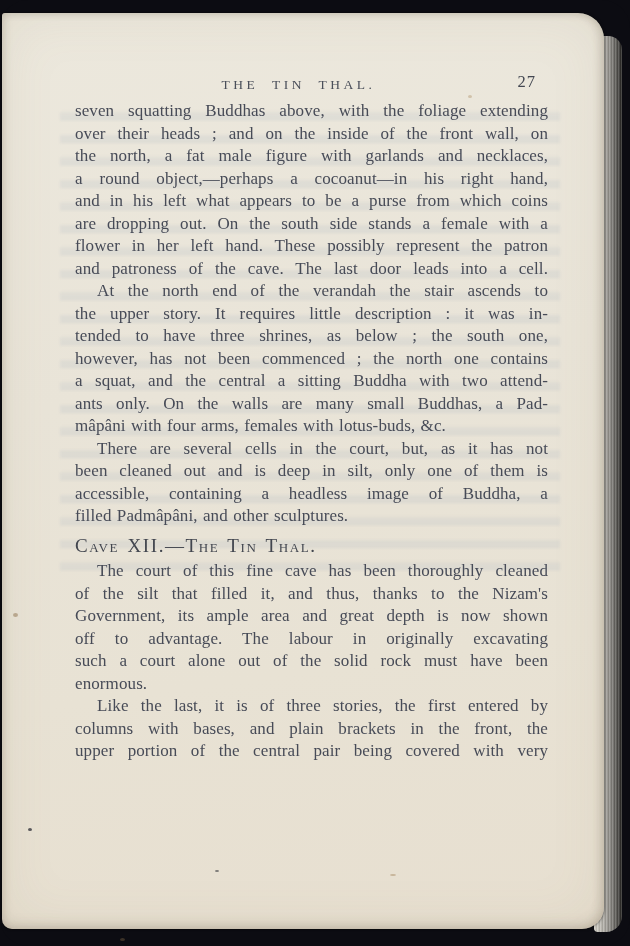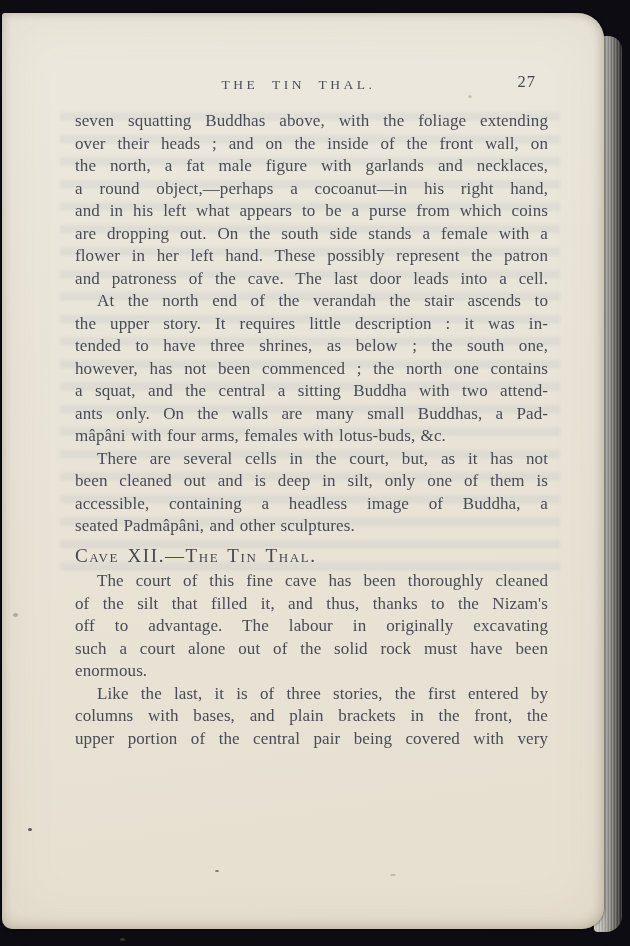--- a/index.html
+++ b/index.html
@@ -80,21 +80,21 @@
   .page-number {
     position: absolute;
     right: 12px; top: -3px;
     font-size: 16.5px;
     letter-spacing: 1px;
     color: #434751;
     margin-left: 24px;
   }
   .text-block {
     position: absolute;
-    left: 73px; top: 97px;
+    left: 73px; top: 87px;
     width: 473px;
     color: var(--ink);
     font-size: 17px;
     line-height: 22.5px;
     letter-spacing: 0.1px;
     word-spacing: 1px;
     font-family: Liberation Serif, serif;
   }
   .line {
     text-align: justify;
@@ -148,26 +148,27 @@
           <div class="line">tended to have three shrines, as below ; the south one,</div>
           <div class="line">however, has not been commenced ; the north one contains</div>
           <div class="line">a squat, and the central a sitting Buddha with two attend-</div>
           <div class="line">ants only. On the walls are many small Buddhas, a Pad-</div>
           <div class="line lastline">mâpâni with four arms, females with lotus-buds, &amp;c.</div>
         </div>
         <div class="para">
           <div class="line indent">There are several cells in the court, but, as it has not</div>
           <div class="line">been cleaned out and is deep in silt, only one of them is</div>
           <div class="line">accessible, containing a headless image of Buddha, a</div>
-          <div class="line lastline">seated Padmâpâni, and other sculptures.</div>
+          <div class="line lastline">filled Padmâpâni, and other sculptures.</div>
         </div>
         <div class="section-heading">Cave XII.—The Tin Thal.</div>
         <div class="para">
           <div class="line indent">The court of this fine cave has been thoroughly cleaned</div>
           <div class="line">of the silt that filled it, and thus, thanks to the Nizam's</div>
+          <div class="line">Government, its ample area and great depth is now shown</div>
           <div class="line">off to advantage. The labour in originally excavating</div>
           <div class="line">such a court alone out of the solid rock must have been</div>
           <div class="line lastline">enormous.</div>
         </div>
         <div class="para">
           <div class="line indent">Like the last, it is of three stories, the first entered by</div>
           <div class="line">columns with bases, and plain brackets in the front, the</div>
           <div class="line">upper portion of the central pair being covered with very</div>
         </div>
       </div>

